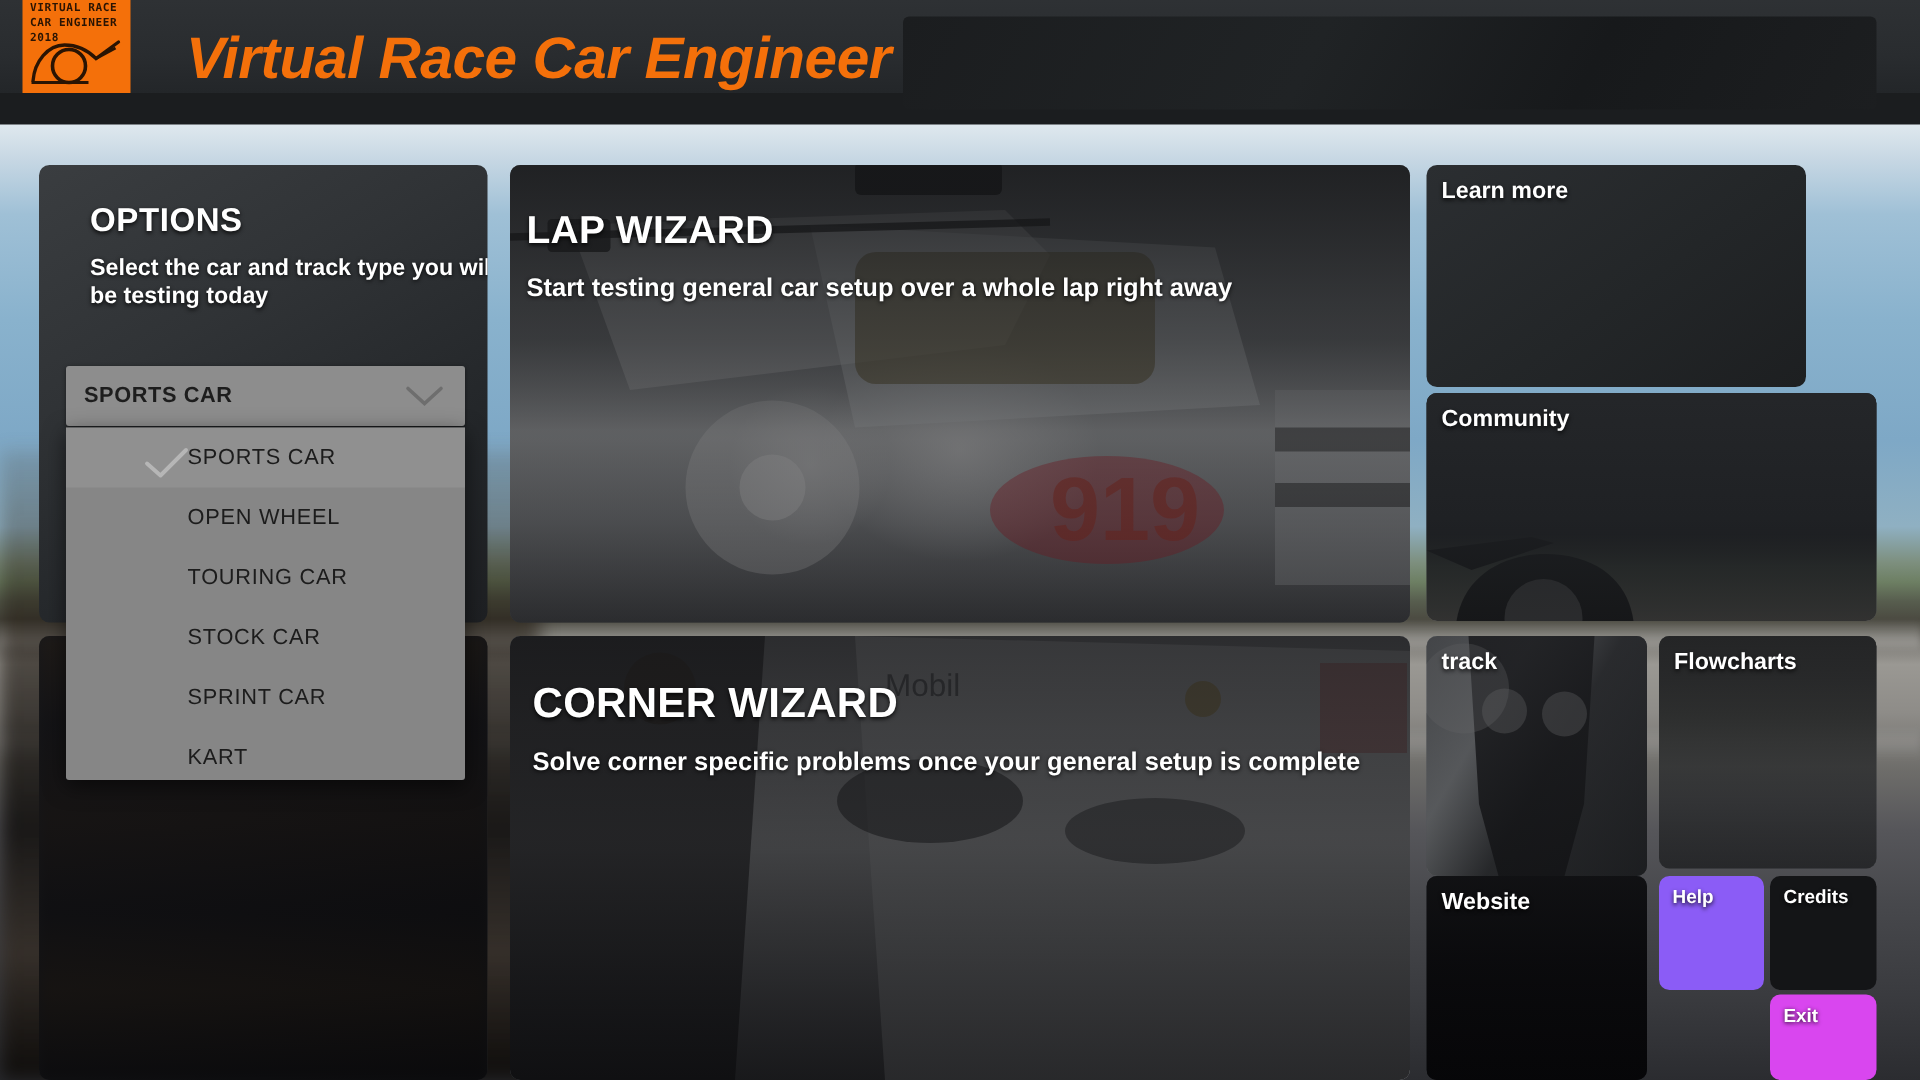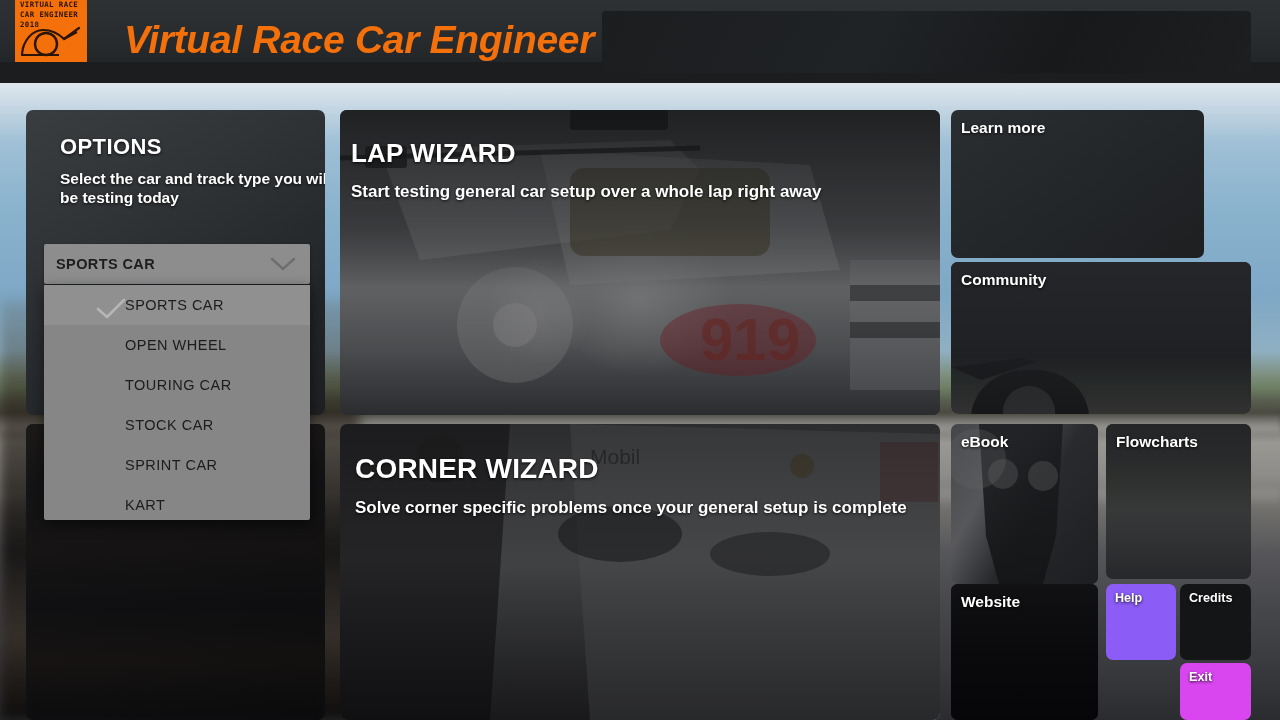--- a/index.html
+++ b/index.html
@@ -266,21 +266,21 @@
 
   <div class="tile r-tile" id="tile-ebook">
     <div class="photo" style="background:linear-gradient(120deg,#9fa3a6 0%,#cfd3d6 30%,#4a4c4f 55%,#303235 100%);"></div>
     <svg class="photo" width="147" height="160" viewBox="0 0 147 160">
       <path d="M28 0 L112 0 L105 112 L92 160 L48 160 L35 112 Z" fill="#17181a" opacity=".85"></path>
       <circle cx="52" cy="50" r="15" fill="#fff" opacity=".35"></circle>
       <circle cx="92" cy="52" r="15" fill="#fff" opacity=".35"></circle>
       <circle cx="25" cy="35" r="30" fill="#fff" opacity=".30"></circle>
     </svg>
     <div class="tint"></div>
-    <div class="t-title">eBook</div>
+    <div class="t-title">track</div>
   </div>
 
   <div class="tile r-tile" id="tile-website">
     <div class="photo" style="background:linear-gradient(to bottom,#24262a 0%,#101114 45%,#08080a 100%);"></div>
     <div class="tint"></div>
     <div class="t-title">Website</div>
   </div>
 
   <div class="tile r-tile" id="tile-flow">
     <div class="photo track-photo"></div>

